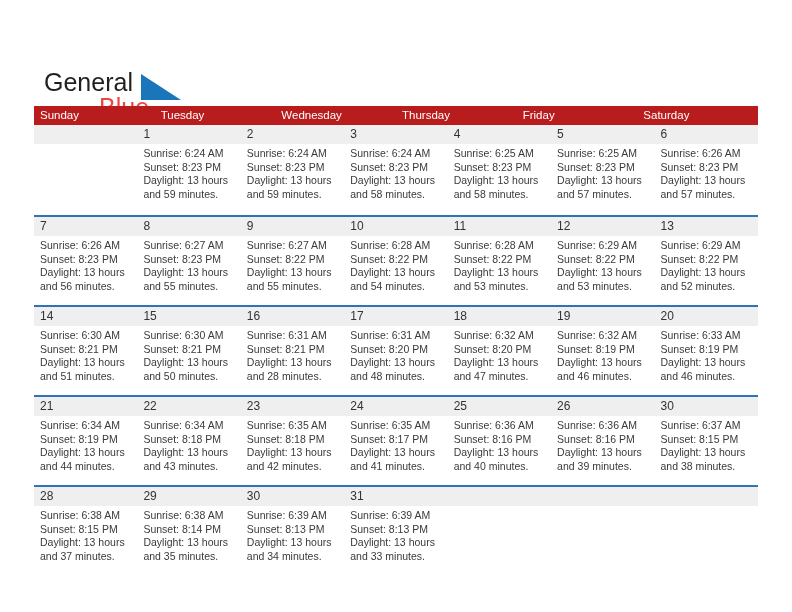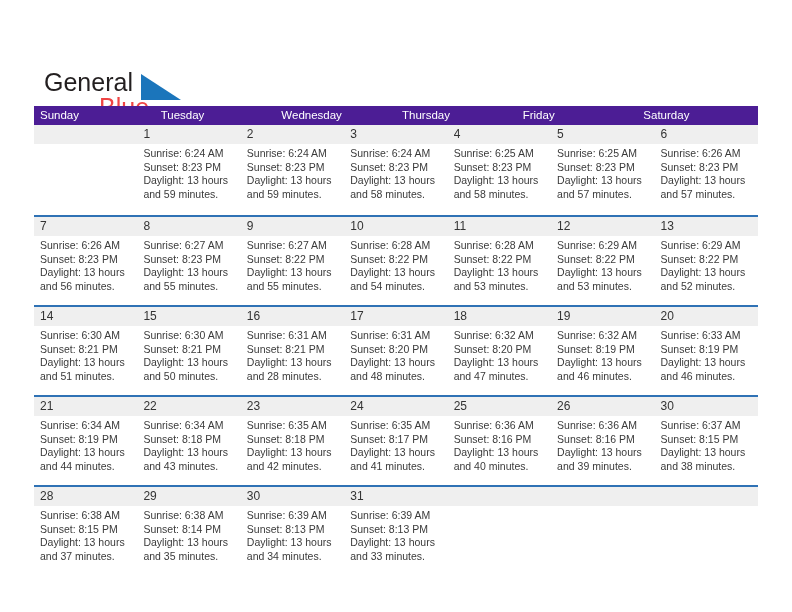--- a/index.html
+++ b/index.html
@@ -81,21 +81,21 @@
 
   
   .calendar {
     position: absolute;
     left: 34px;
     top: 106px;
     width: 724px;
   }
   .weekdays {
     display: flex;
-    background: #4c1d95;
+    background: #b91c1c;
     height: 19px;
   }
   .weekday {
     flex: 1 1 0;
     color: #ffffff;
     font-size: 11.5px;
     line-height: 19px;
     padding-left: 6px;
     box-sizing: border-box;
     white-space: nowrap;

